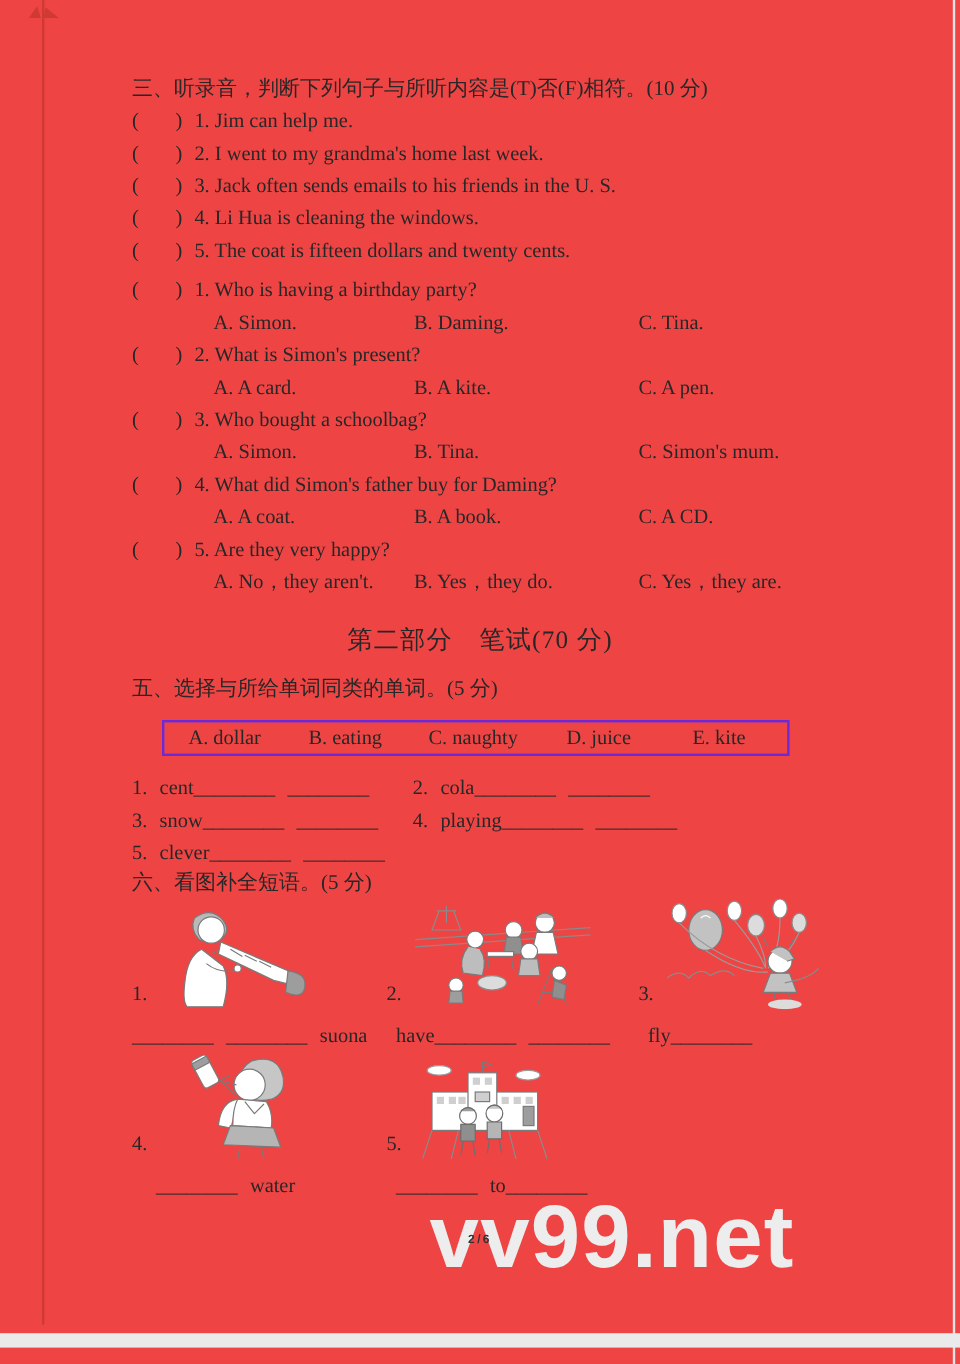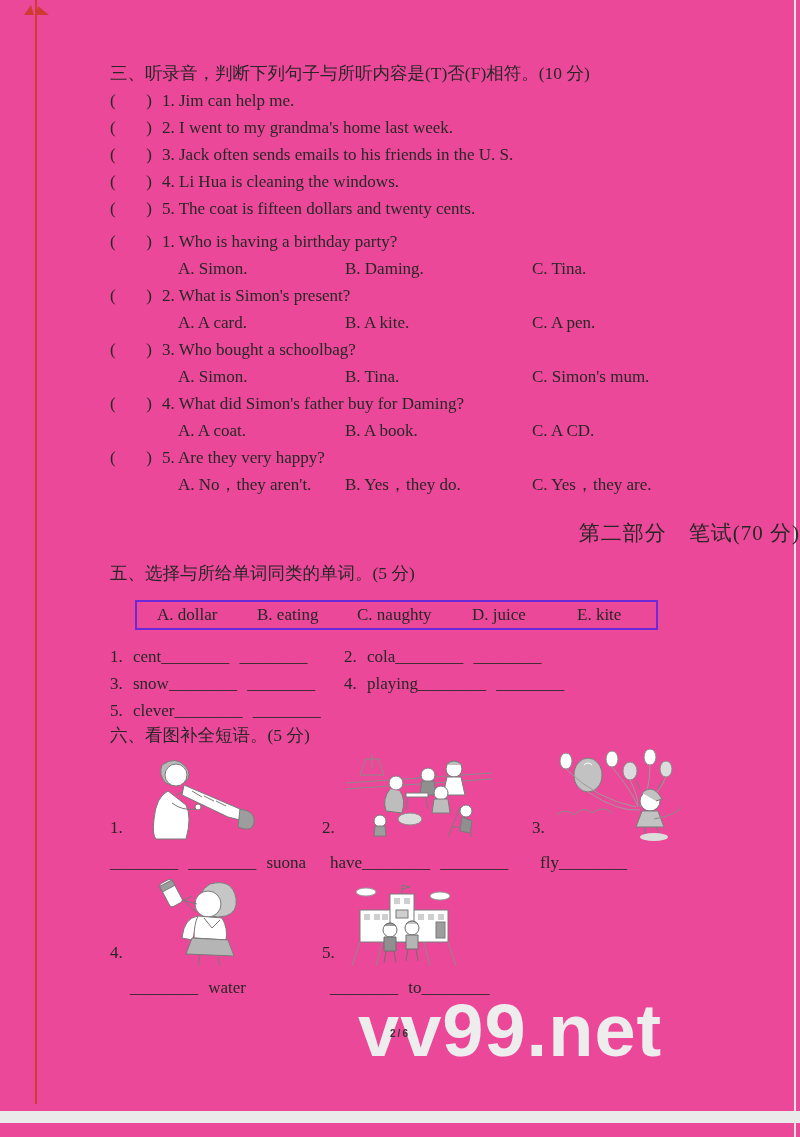--- a/index.html
+++ b/index.html
@@ -1,20 +1,20 @@
 <!DOCTYPE html>
 <html><head>
 <meta charset="utf-8">
 <style>
   * { margin:0; padding:0; box-sizing:border-box; }
   html,body { background:#fff; }
   .page {
     position:relative;
     width:800px; height:1137px;
-    background:#ec4899;
+    background:#ef4444;
     font-family:"Liberation Serif","DejaVu Serif",serif;
     color:#272727;
     overflow:hidden;
   }
   
   .right-border { position:absolute; top:0; right:4px; width:2px; height:1137px; background:#e3e3e3; }
   .page-bottom-band { position:absolute; left:0; top:1111px; width:100%; height:12px; background:#eaeaea; }
   .red-margin-line { position:absolute; left:35px; top:0; width:2px; height:1104px; background:#cf3b32; }
   .red-corner-mark { position:absolute; left:23px; top:3px; }
 
@@ -27,21 +27,21 @@
 
   .q-row { white-space:nowrap; }
   .paren { display:inline-flex; justify-content:space-between; width:42px; margin-right:10px; }
   .paren i { font-style:normal; }
 
   .opts { display:flex; white-space:nowrap; }
   .opt-a { width:167px; margin-left:68px; }
   .opt-b { width:175px; }
   .opt-c { flex:1;margin-left:12px; }
 
-  .heading2 { position:absolute; top:519px; left:0; width:100%; text-align:right;
+  .heading2 { position:absolute; top:519px; left:0; width:100%; text-align:center;
               font-size:21px; letter-spacing:1px; }
 
   .bank-box { margin-top:13px; margin-left:25px; width:523px; border:2px solid #6d28d9; padding:1px 0 2px 20px; }
   .bank-row { display:grid; grid-template-columns:100px 100px 115px 105px auto; line-height:23px; }
   .p5-items { margin-top:13px; display:grid; grid-template-columns:234px auto; }
   .p5-item { word-spacing:6px; white-space:nowrap; }
 
   .p6-grid1 { display:grid; grid-template-columns:212px 210px auto; }
   .p6-grid2 { display:grid; grid-template-columns:212px auto; }
   .p6top { display:flex; align-items:flex-end; height:92px; }

